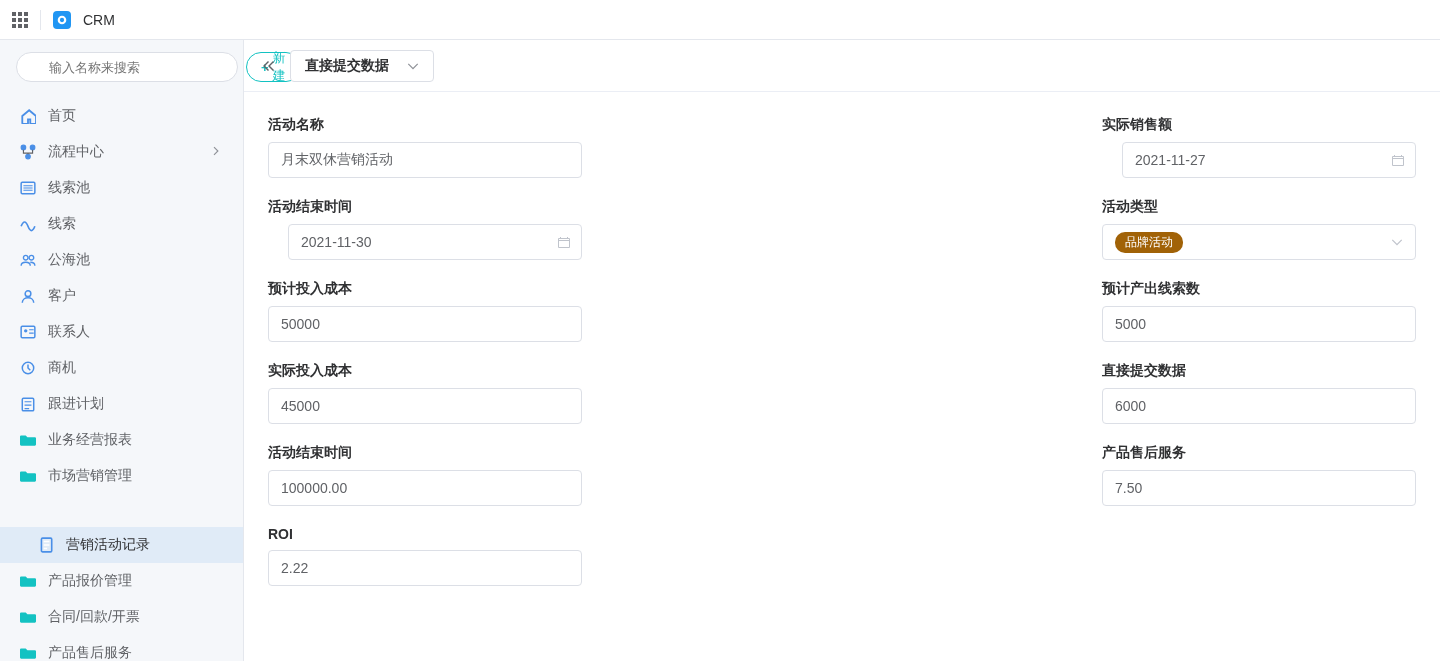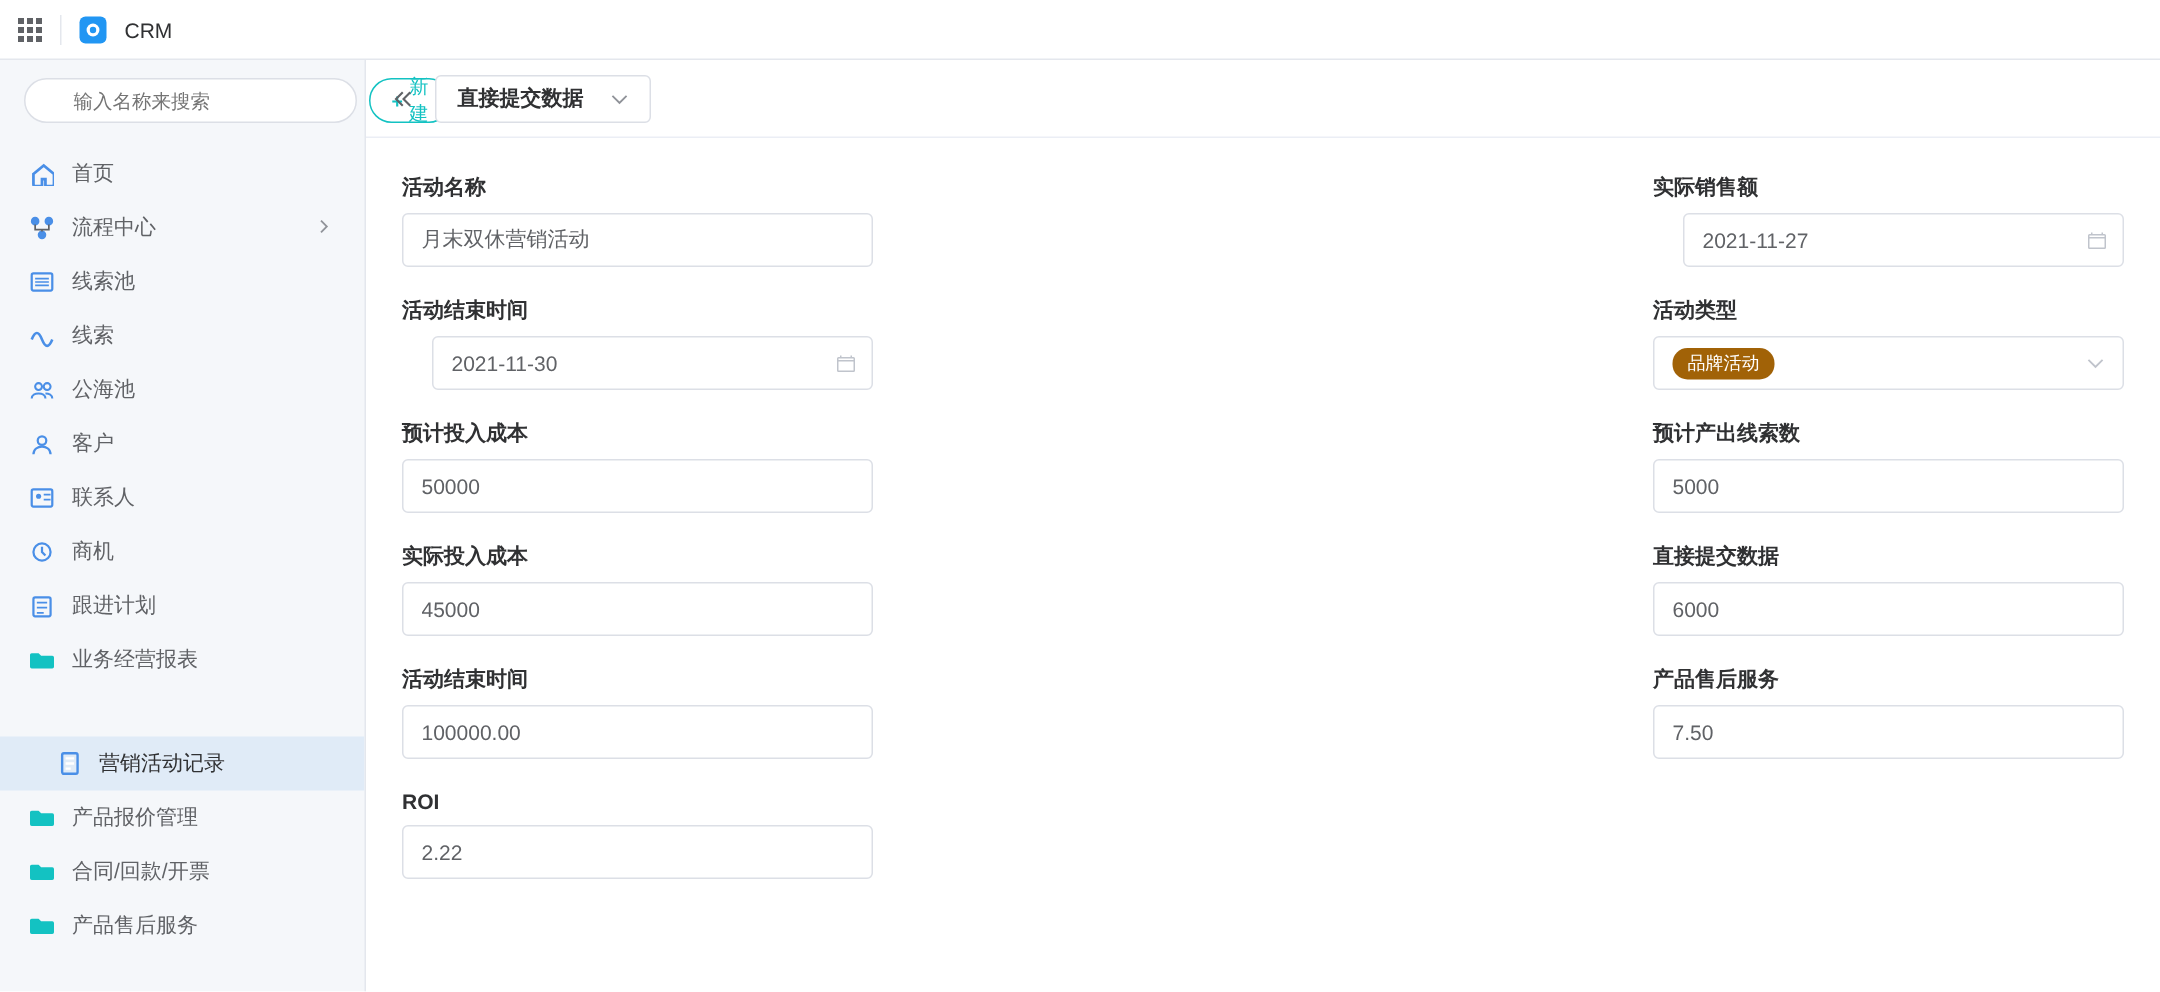--- a/index.html
+++ b/index.html
@@ -354,20 +354,28 @@
         <span>跟进计划</span>
       </div>
       <div class="nav-item">
         <span class="nav-icon">
             <svg viewBox="0 0 14 14" class="ic-folder">
               <use href="#svg-folder"></use>
             </svg>
           </span>
         <span>业务经营报表</span>
       </div>
+      <div class="nav-item">
+        <span class="nav-icon">
+            <svg viewBox="0 0 14 14" class="ic-folder">
+              <use href="#svg-folder"></use>
+            </svg>
+          </span>
+        <span>市场营销管理</span>
+      </div>
       <div class="nav-item sub active">
         <span class="nav-icon">
             <svg viewBox="0 0 14 14" style="fill:none;stroke:#4a8fe7;stroke-width:1.4">
               <use href="#svg-doc"></use>
             </svg>
           </span>
         <span>营销活动记录</span>
       </div>
       <div class="nav-item">
         <span class="nav-icon">

